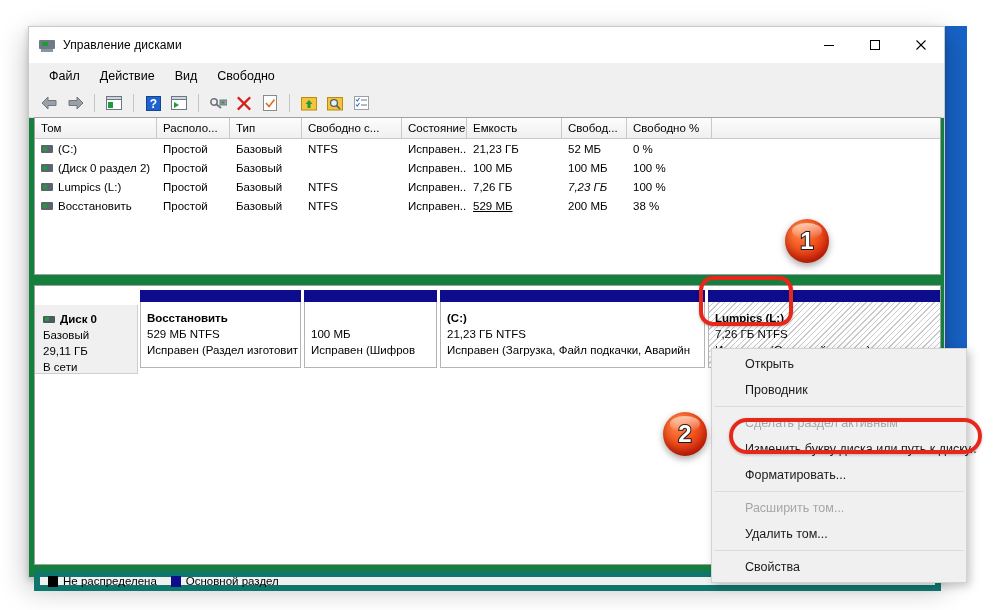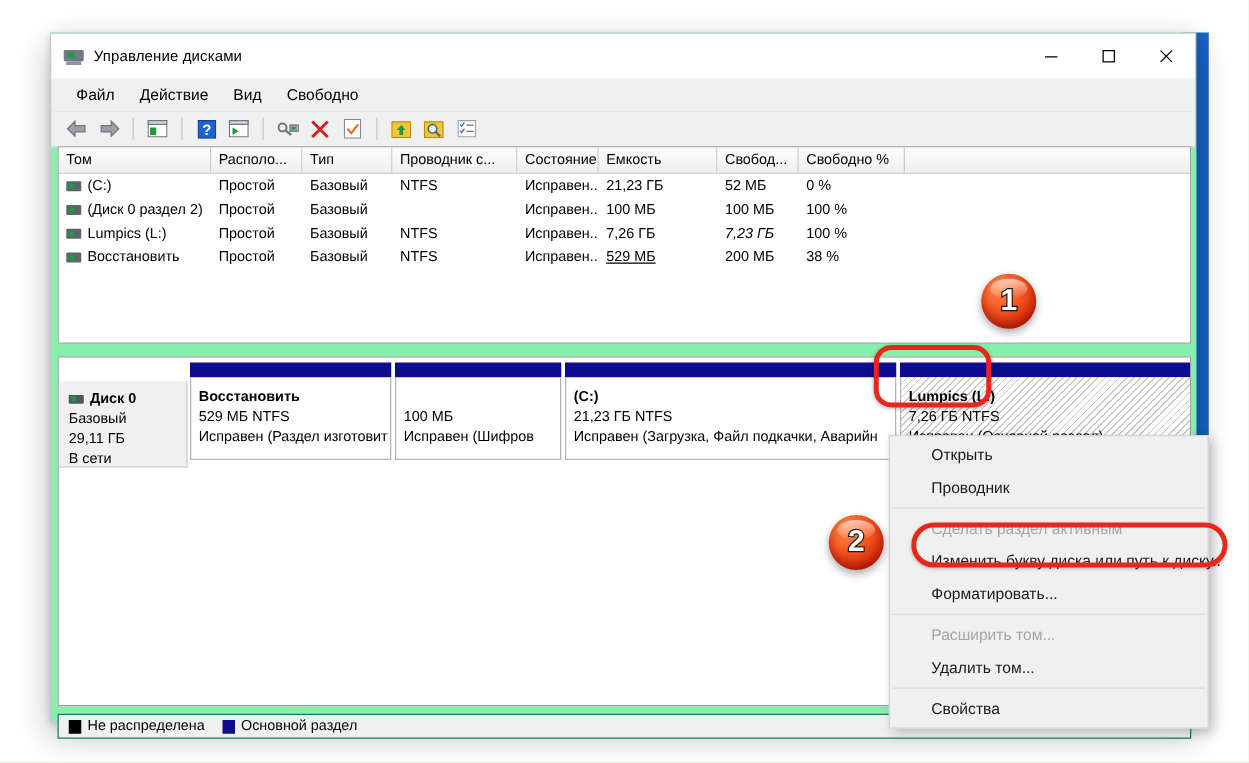--- a/index.html
+++ b/index.html
@@ -10,22 +10,22 @@
     -webkit-font-smoothing:antialiased;
   }
   
   #desktop{position:absolute;inset:0;background:#ffffff;}
   #desktop-blue{
     position:absolute;left:945px;top:26px;width:22px;height:330px;
     background:#1763c6;
   }
   
   #window{
-    position:absolute;left:40px;top:26px;width:917px;height:552px;
-    background:#86efac;
+    position:absolute;left:28px;top:26px;width:917px;height:552px;
+    background:#15803d;
     border:1px solid #c9c9c9;
     box-shadow:0 10px 26px rgba(0,0,0,.28), 0 2px 6px rgba(0,0,0,.16);
     box-sizing:border-box;
   }
   
   #titlebar{
     height:36px;background:#ffffff;display:flex;align-items:center;
     position:relative;
   }
   #app-icon{
@@ -91,21 +91,21 @@
   }
   .part .pl{font-size:11.5px;line-height:16px;color:#000;white-space:nowrap;}
   .part .pl.b{font-weight:bold;}
   .part.selected .body{
     background-image:repeating-linear-gradient(135deg,#ffffff 0px,#ffffff 3px,#c9c9c9 3px,#c9c9c9 4px);
   }
   .part.selected .cap{background:#0c0c8c;}
   
   #legend{
     position:absolute;left:5px;top:544px;width:907px;height:20px;
-    background:#f0f0f0;border:1px solid #0f766e;box-sizing:border-box;
+    background:#f0f0f0;border:6px solid #0f766e;box-sizing:border-box;
     display:flex;align-items:center;padding-left:8px;gap:6px;
   }
   .lg{display:flex;align-items:center;gap:5px;font-size:11.5px;color:#000;margin-right:8px;}
   .sw{width:10px;height:11px;flex:none;}
   
   #ctxmenu{
     position:absolute;left:711px;top:348px;width:256px;
     background:#f0f0f0;border:1px solid #d3d3d3;box-sizing:border-box;
     box-shadow:3px 3px 9px rgba(0,0,0,.22);
     padding:2px 0;
@@ -261,21 +261,21 @@
           <line x1="7" y1="9" x2="13" y2="9" stroke="#6f767d"></line>
         </svg>
     </div>
   </div>
 
   <div id="list-pane">
     <div id="list-header">
         <div class="hcell" style="width: 122px;">Том</div>
         <div class="hcell" style="width: 73px;">Располо...</div>
         <div class="hcell" style="width: 72px;">Тип</div>
-        <div class="hcell" style="width: 100px;">Проводник с...</div>
+        <div class="hcell" style="width: 100px;">Свободно с...</div>
         <div class="hcell" style="width: 65px;">Состояние</div>
         <div class="hcell" style="width: 95px;">Емкость</div>
         <div class="hcell" style="width: 65px;">Свобод...</div>
         <div class="hcell" style="width: 85px;">Свободно %</div>
         <div class="hcell last"></div>
       </div>
     <div id="list-body">
         <div class="lrow">
           <div class="lcell" style="width: 122px;">
             <span class="vol-ico">

